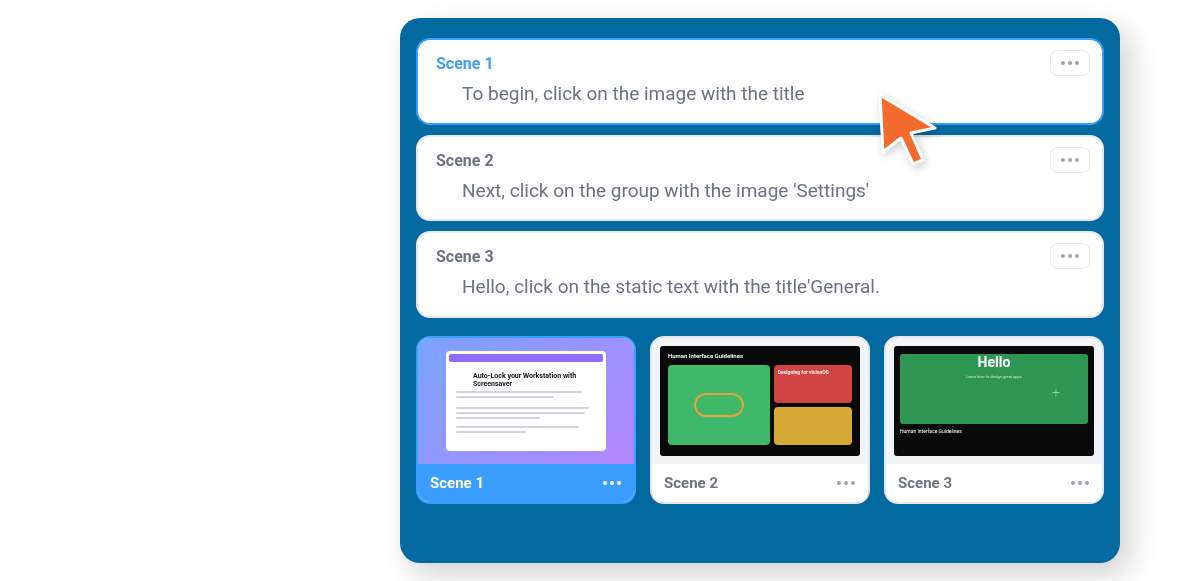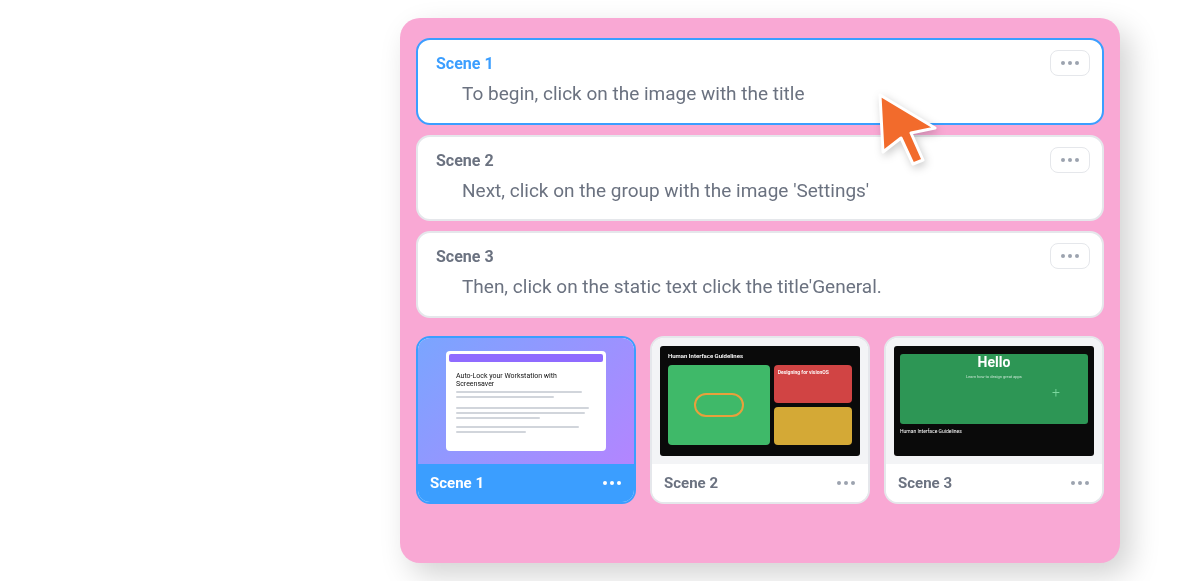--- a/index.html
+++ b/index.html
@@ -15,21 +15,21 @@
       height: 581px;
       position: relative;
     }
 
     .panel {
       position: absolute;
       left: 400px;
       top: 18px;
       width: 720px;
       height: 545px;
-      background: #f9a8d4;
+      background: #0369a1;
       border-radius: 20px;
       box-shadow: 10px 12px 30px rgba(0, 0, 0, 0.18);
       padding: 20px 16px 16px 16px;
     }
 
     .scene-card {
       background: #fff;
       border: 2px solid #e5e7eb;
       border-radius: 14px;
       padding: 14px 18px 16px 18px;
@@ -149,23 +149,24 @@
     .preview-1 .doc {
       width: 160px;
       height: 100px;
       background: #fff;
       border-radius: 4px;
       padding: 10px 10px;
       position: relative;
     }
     .preview-1 .doc-title {
       font-size: 7px;
-      font-weight: 400;
+      font-weight: 700;
       color: #111;
       line-height: 1.1;
+      margin-left: 17px;
     }
     .preview-1 .doc-bar {
       position: absolute;
       top: 3px;
       left: 3px;
       right: 3px;
       height: 8px;
       background: #8f6bff;
       border-radius: 2px;
     }
@@ -307,21 +308,21 @@
     <div class="scene-desc">Next, click on the group with the image 'Settings'</div>
     <div class="more-chip">
       <span class="dot"></span>
       <span class="dot"></span>
       <span class="dot"></span>
     </div>
   </div>
 
   <div class="scene-card">
     <div class="scene-title">Scene 3</div>
-    <div class="scene-desc">Then, click on the static text click the title'General.</div>
+    <div class="scene-desc">Hello, click on the static text with the title'General.</div>
     <div class="more-chip">
       <span class="dot"></span>
       <span class="dot"></span>
       <span class="dot"></span>
     </div>
   </div>
 
   <div class="thumbs-row">
 
     <div class="thumb-card selected">

